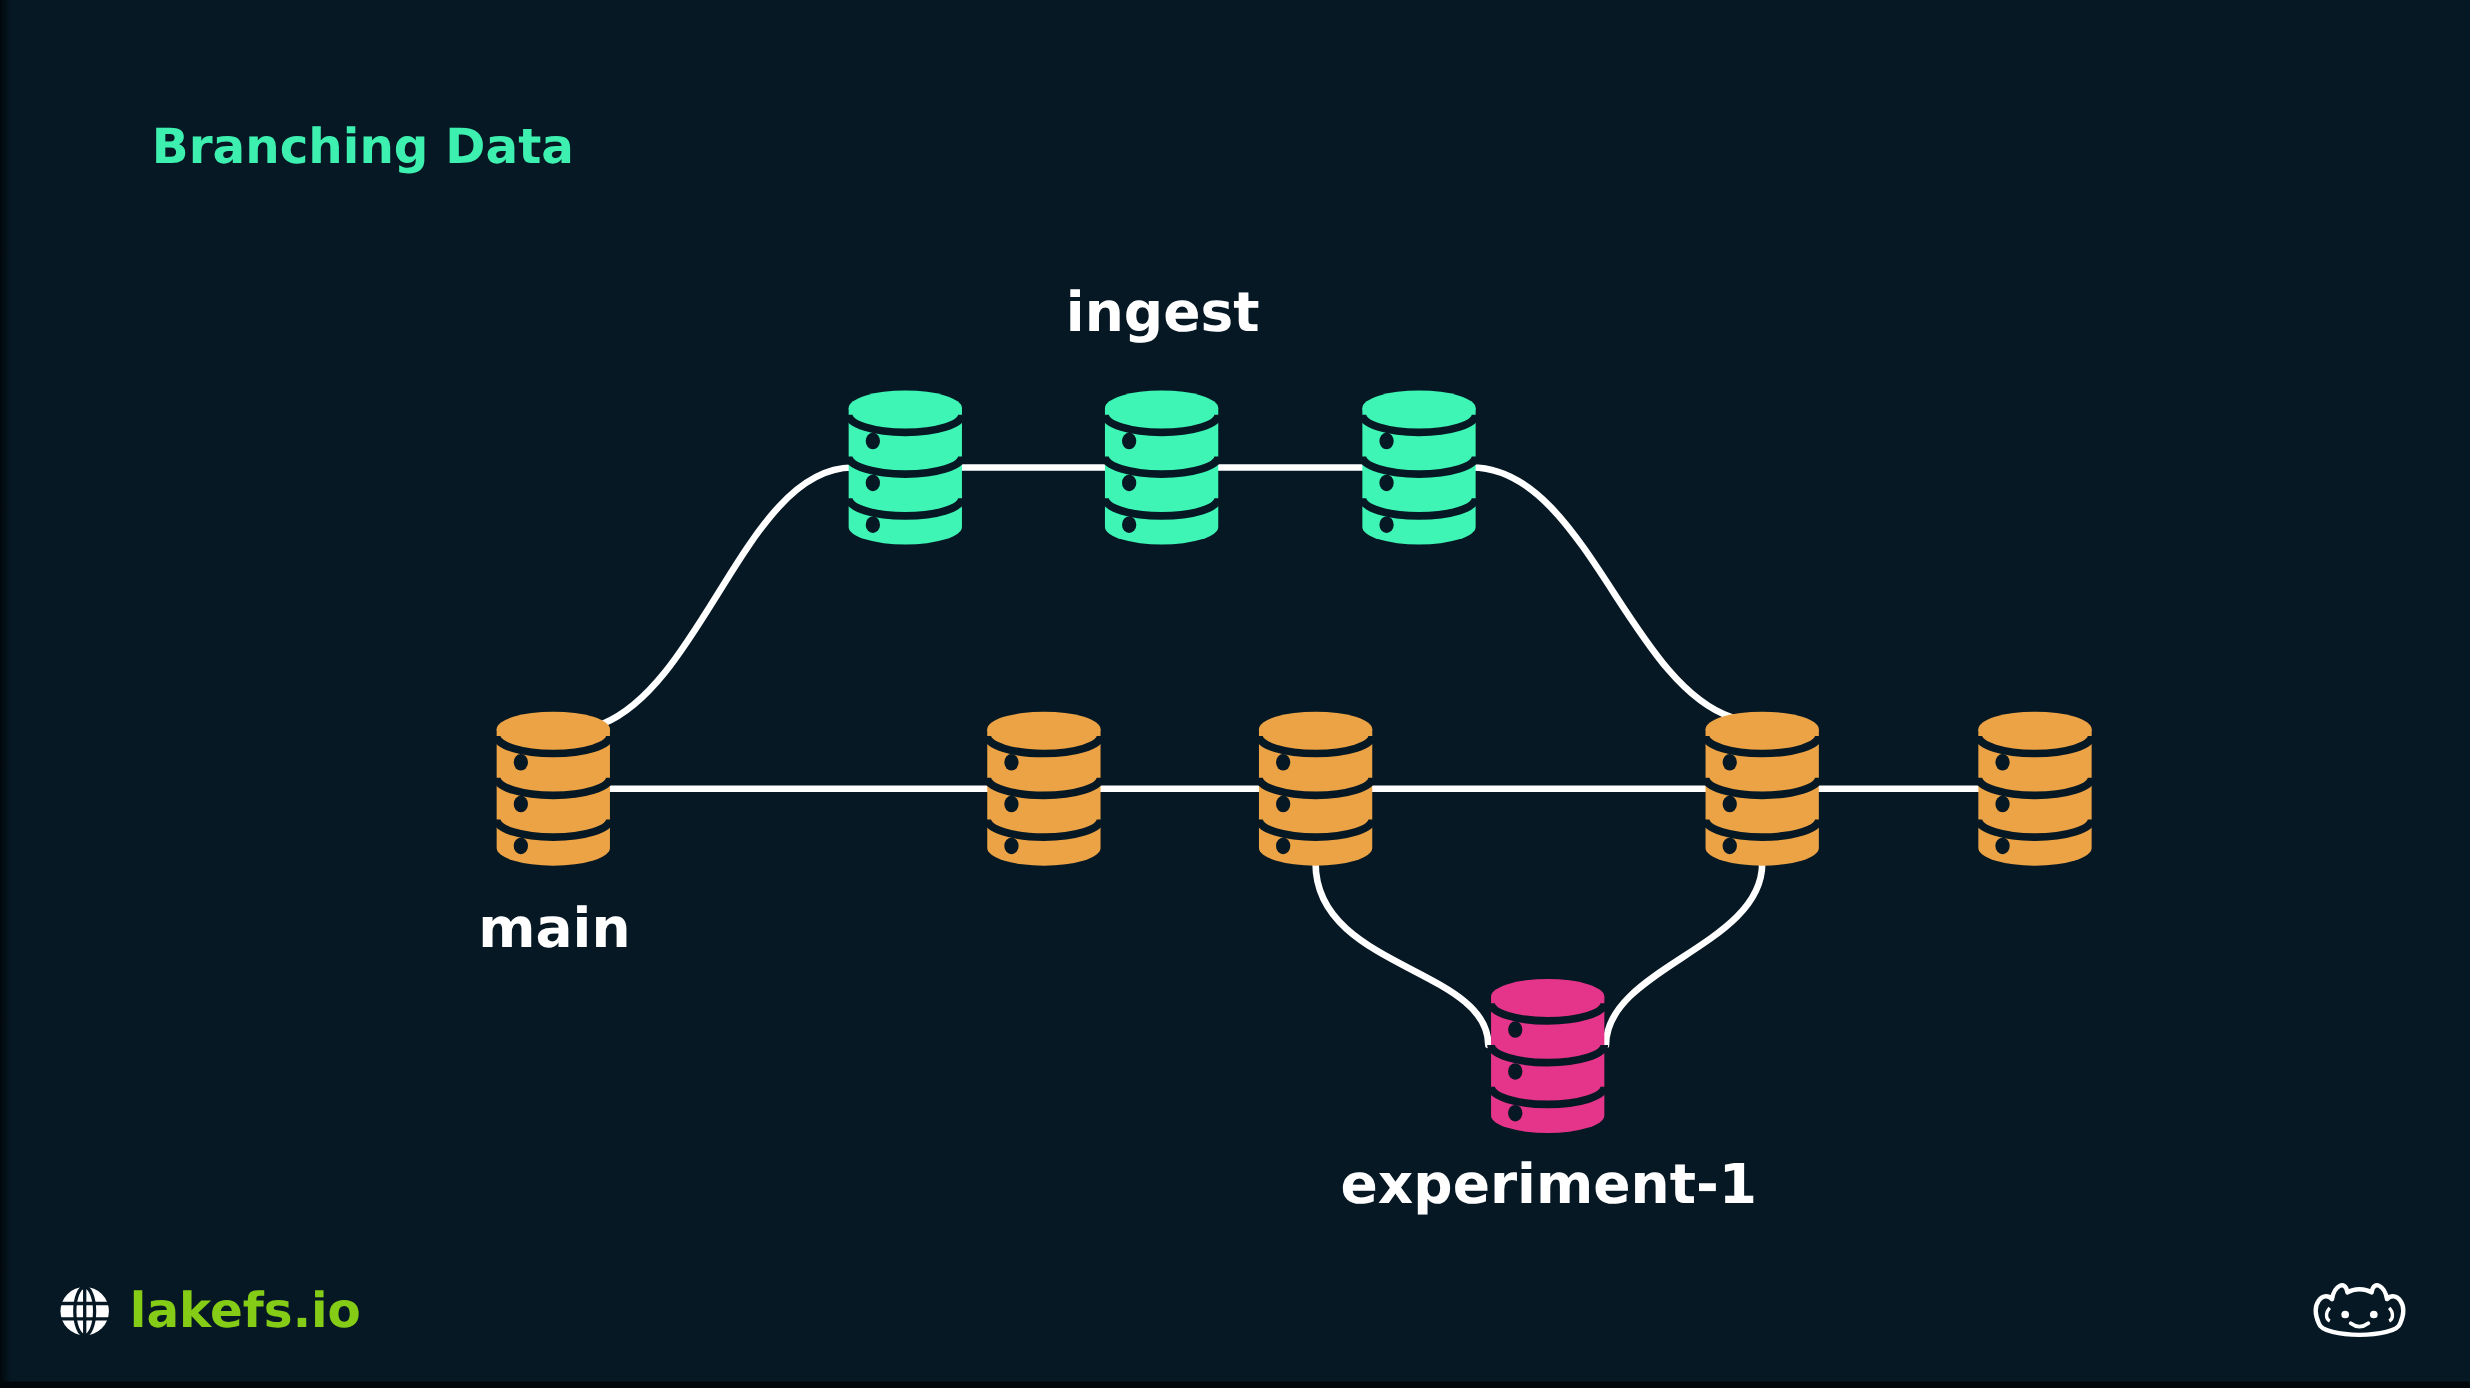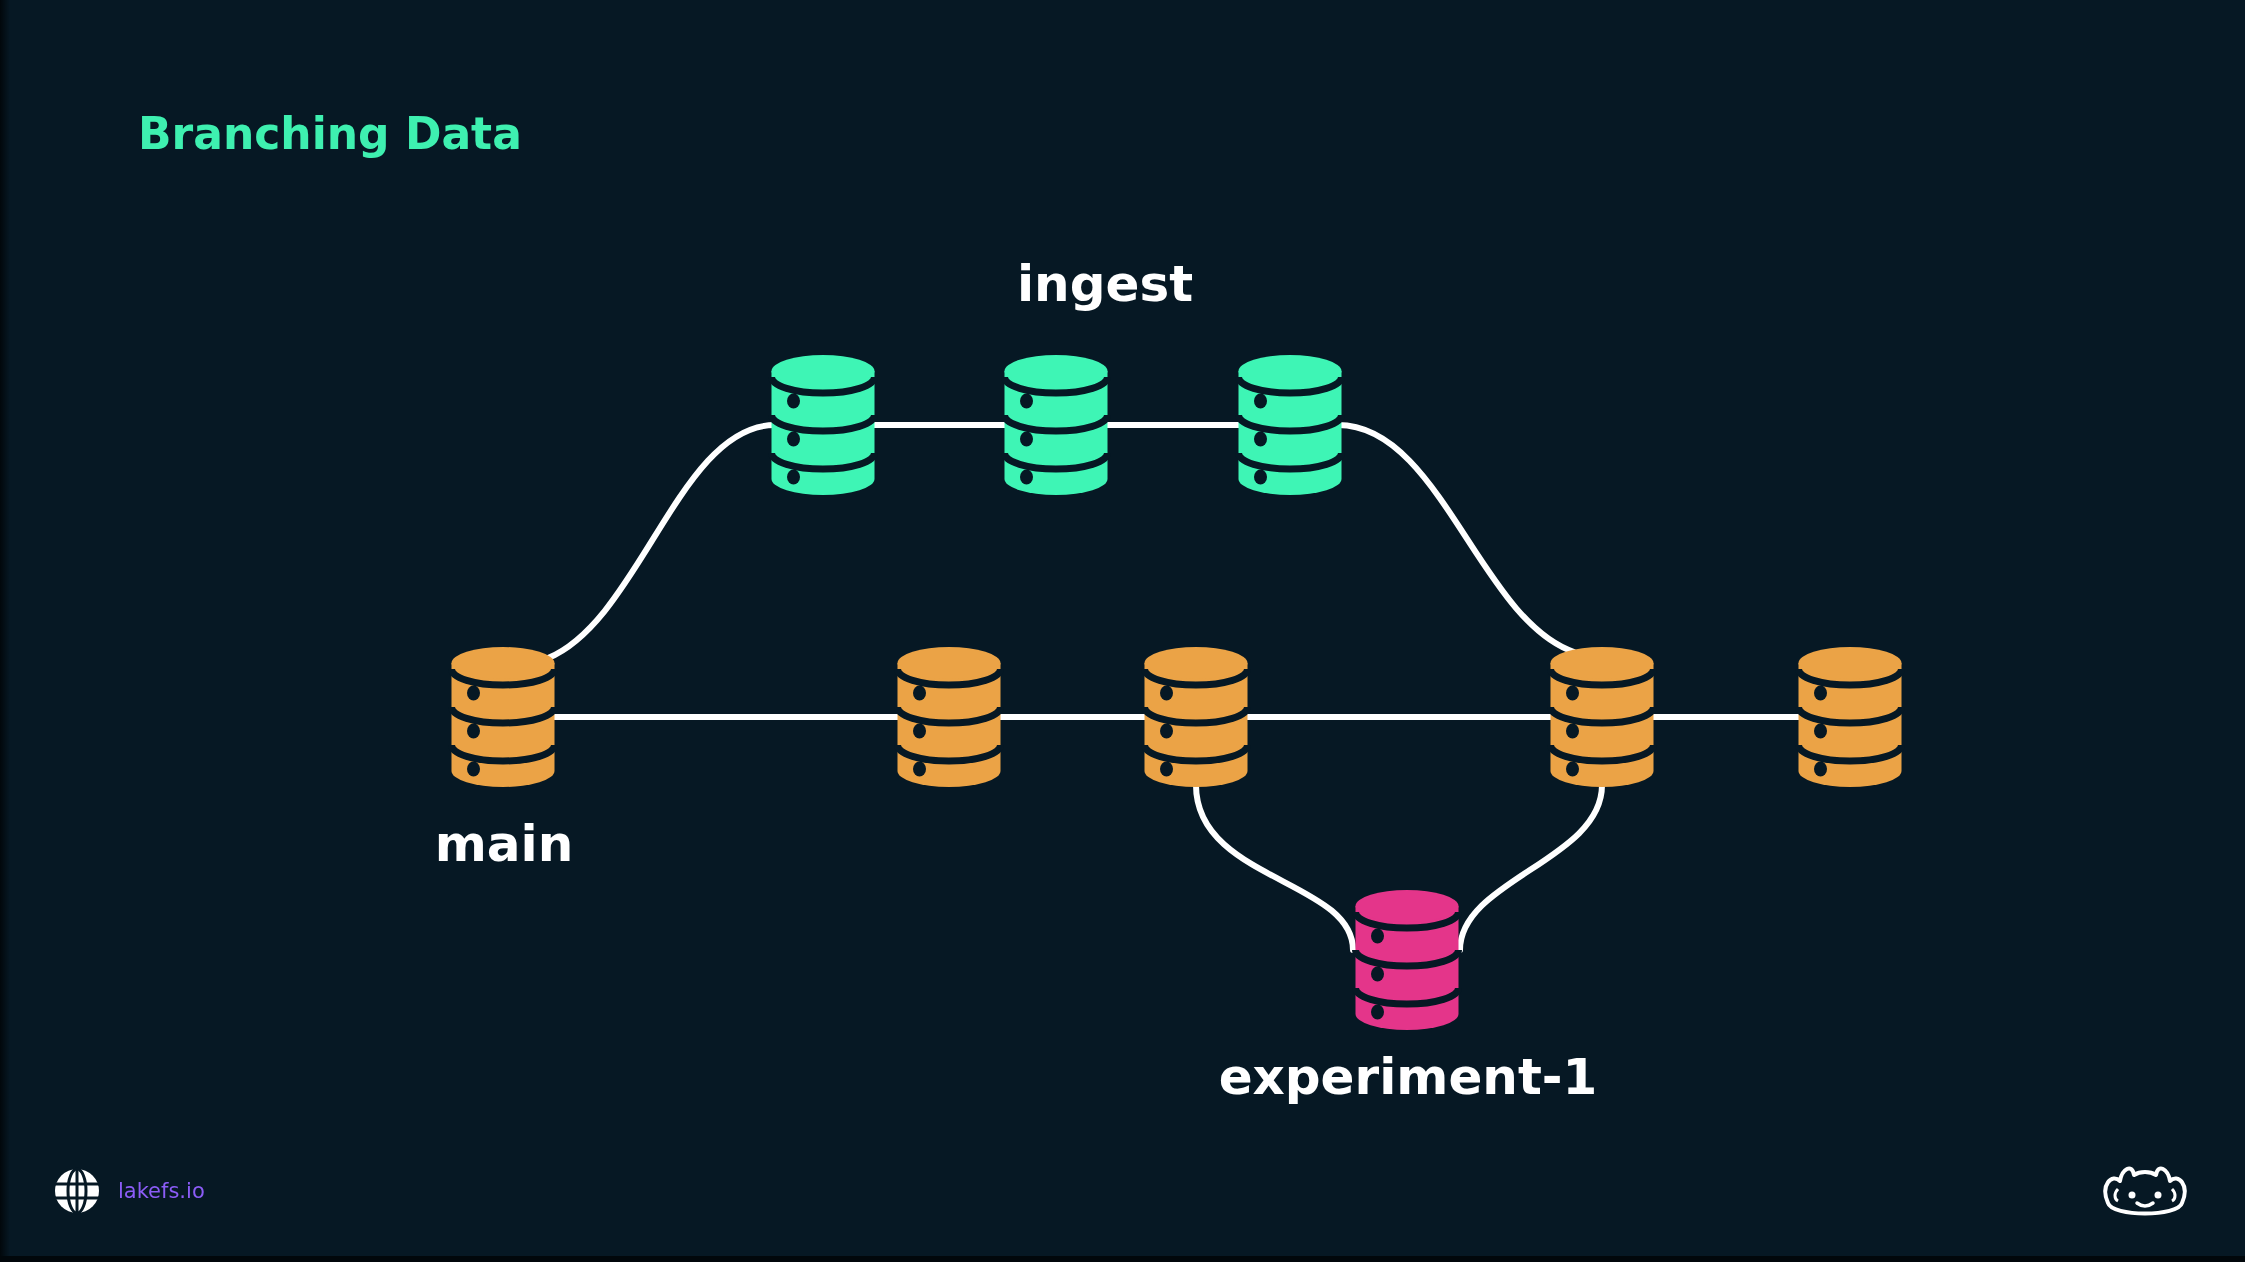--- a/index.html
+++ b/index.html
@@ -19,21 +19,21 @@
     }
     .label {
       position: absolute; color: #ffffff; font-weight: bold;
       font-size: 50px; white-space: nowrap; transform: translateX(-50%);
     }
     #diagram { position: absolute; left: 0; top: 0; }
     .footer-link {
       position: absolute; left: 52px; top: 1166px; display: flex; align-items: center;
     }
     .footer-link .globe { width: 50px; height: 50px; margin-right: 16px; }
-    .footer-link .txt { color: #8b5cf6; font-size: 21px; font-weight: normal; }
+    .footer-link .txt { color: #84cc16; font-size: 44px; font-weight: bold; }
     .mascot { position: absolute; left: 2090px; top: 1155px; width: 110px; height: 70px; }
   </style>
 </head>
 <body>
 
 <div class="edge-left"></div>
 <div class="edge-bottom"></div>
 
 <div class="title">Branching Data</div>
 
@@ -133,21 +133,21 @@
         <path d="M 1355.5 912 A 51.5 16 0 0 0 1458.5 912" fill="none" stroke="#061824" stroke-width="7"></path>
         <ellipse cx="1377.5" cy="936" rx="6.5" ry="7.5" fill="#061824"></ellipse>
         <path d="M 1355.5 950 A 51.5 16 0 0 0 1458.5 950" fill="none" stroke="#061824" stroke-width="7"></path>
         <ellipse cx="1377.5" cy="974" rx="6.5" ry="7.5" fill="#061824"></ellipse>
         <path d="M 1355.5 988 A 51.5 16 0 0 0 1458.5 988" fill="none" stroke="#061824" stroke-width="7"></path>
         <ellipse cx="1377.5" cy="1012" rx="6.5" ry="7.5" fill="#061824"></ellipse>
       </g>
     </g>
 </svg>
 
-<div class="label" id="lbl-ingest" style="left:1057px; top:255px;margin-left:48px;">ingest</div>
+<div class="label" id="lbl-ingest" style="left:1057px; top:255px;">ingest</div>
 <div class="label" id="lbl-main" style="left:504px; top:815px;text-align:center;">main</div>
 <div class="label" id="lbl-exp" style="left:1408px; top:1048px;">experiment-1</div>
 
 <div class="footer-link">
   <svg class="globe" viewBox="0 0 50 50">
     <circle cx="25" cy="25" r="22" fill="#ffffff"></circle>
     <ellipse cx="25" cy="25" rx="9" ry="22" fill="none" stroke="#061824" stroke-width="3"></ellipse>
     <line x1="25" y1="3" x2="25" y2="47" stroke="#061824" stroke-width="3"></line>
     <line x1="3" y1="18" x2="47" y2="18" stroke="#061824" stroke-width="3"></line>
     <line x1="3" y1="32" x2="47" y2="32" stroke="#061824" stroke-width="3"></line>

